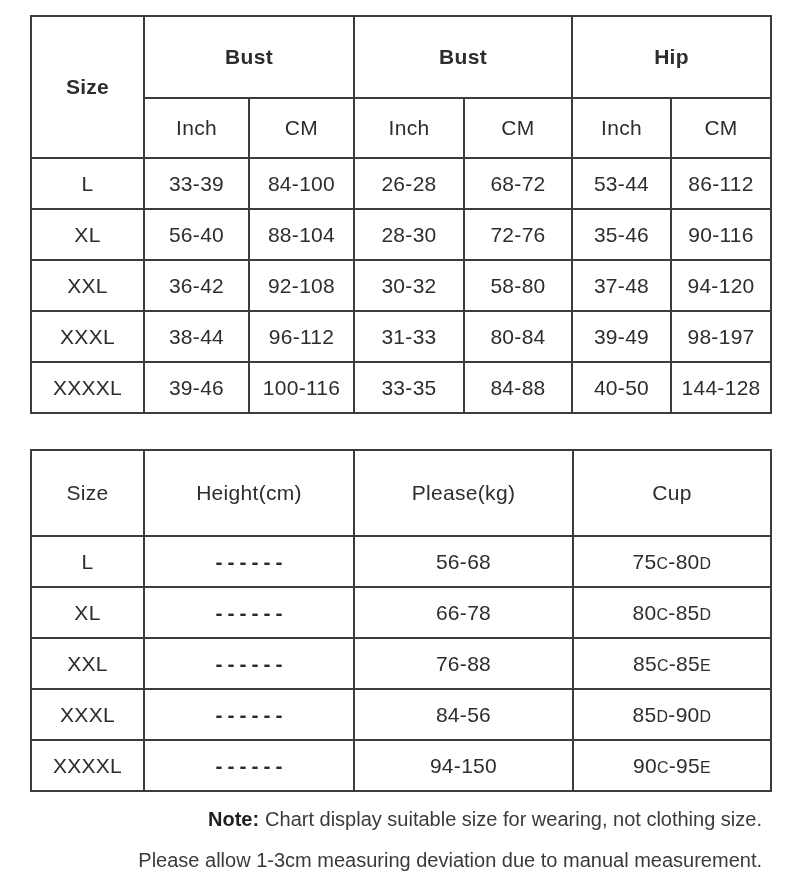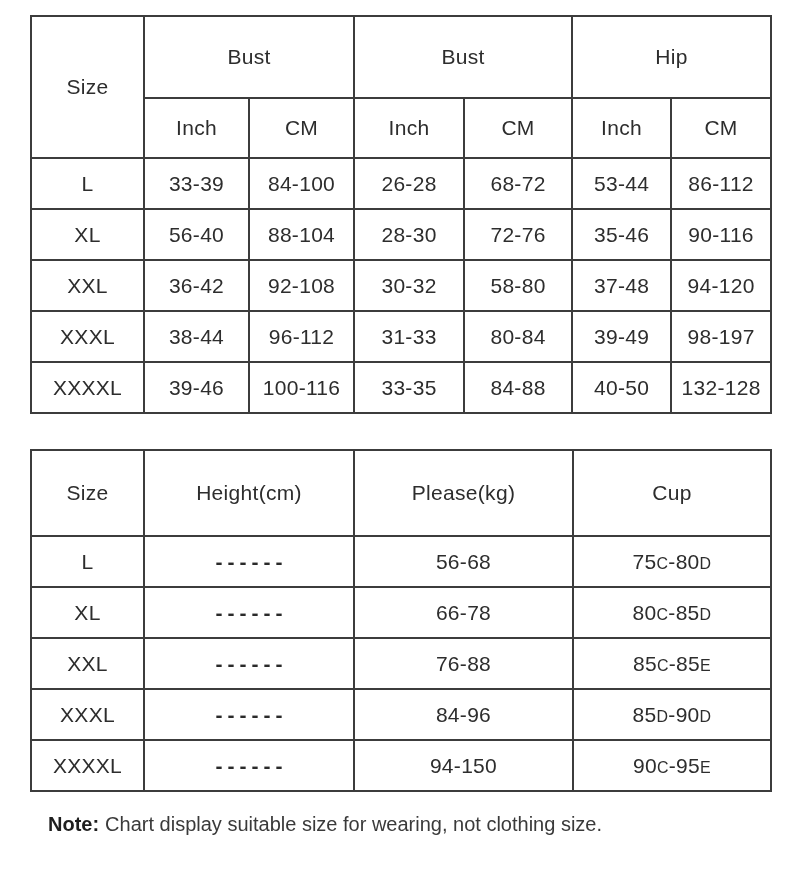--- a/index.html
+++ b/index.html
@@ -25,41 +25,41 @@
   td {
     border: 2px solid #3c3c3c;
     text-align: center;
     vertical-align: middle;
     font-size: 21px;
     padding: 0;
     letter-spacing: 0.3px;
     overflow: hidden;
   }
   .t1 { margin-bottom: 35px; }
-  .t1 tr.h1 td { height: 80px; }
+  .t1 tr.h1 td { height: 80px; font-weight: bold; }
   .t1 tr.h2 td { height: 58px; }
   .t1 tr.data td { height: 49px; }
   .t2 tr.h td { height: 84px; }
   .t2 tr.data td { height: 49px; }
   td.dashes {
     letter-spacing: 5px;
     text-indent: 5px;
     font-weight: bold;
     color: #2a2a2a;
   }
   .cup-letter {
     font-size: 0.76em;
   }
   .note {
     margin: 11px 0 0 2px;
     font-size: 20px;
     line-height: 1.66;
     color: #3a3a3a;
   }
-  .note p { margin: 16px; }
+  .note p { margin: 8px; text-align: right; }
   .note-label {
     font-weight: bold;
     color: #1f1f1f;
     margin-right: 6px;
   }
 </style>
 </head>
 <body>
 
 <div class="wrap">
@@ -125,21 +125,21 @@
         <td>39-49</td>
         <td>98-197</td>
       </tr>
       <tr class="data">
         <td>XXXXL</td>
         <td>39-46</td>
         <td>100-116</td>
         <td>33-35</td>
         <td>84-88</td>
         <td>40-50</td>
-        <td>132-128</td>
+        <td>144-128</td>
       </tr>
     </tbody>
   </table>
 
   <table class="t2">
     <colgroup>
       <col style="width:113px">
         <col style="width:210px">
         <col style="width:219px">
       <col style="width:198px">
@@ -165,29 +165,30 @@
       </tr>
       <tr class="data">
         <td>XXL</td>
         <td class="dashes">------</td>
         <td>76-88</td>
         <td>85<span class="cup-letter">C</span>-85<span class="cup-letter">E</span></td>
       </tr>
       <tr class="data">
         <td>XXXL</td>
         <td class="dashes">------</td>
-        <td>84-96</td>
+        <td>84-56</td>
         <td>85<span class="cup-letter">D</span>-90<span class="cup-letter">D</span></td>
       </tr>
       <tr class="data">
         <td>XXXXL</td>
         <td class="dashes">------</td>
         <td>94-150</td>
         <td>90<span class="cup-letter">C</span>-95<span class="cup-letter">E</span></td>
       </tr>
     </tbody>
   </table>
 
   <div class="note">
     <p><span class="note-label">Note:</span><span>Chart display suitable size for wearing, not clothing size.</span></p>
+    <p>Please allow 1-3cm measuring deviation due to manual measurement.</p>
   </div>
 
 </div>
 
 </body></html>

